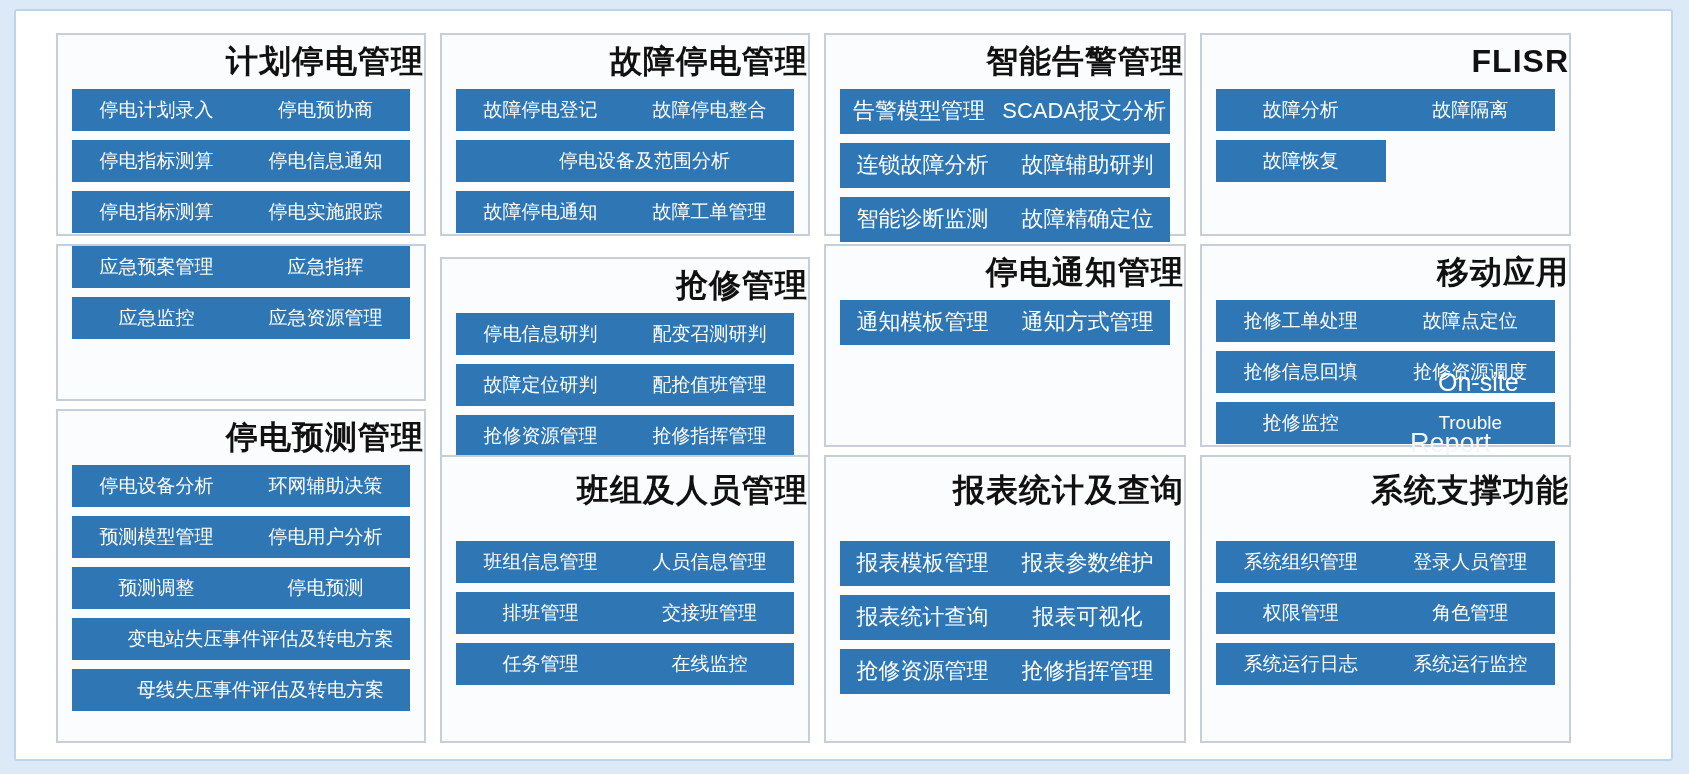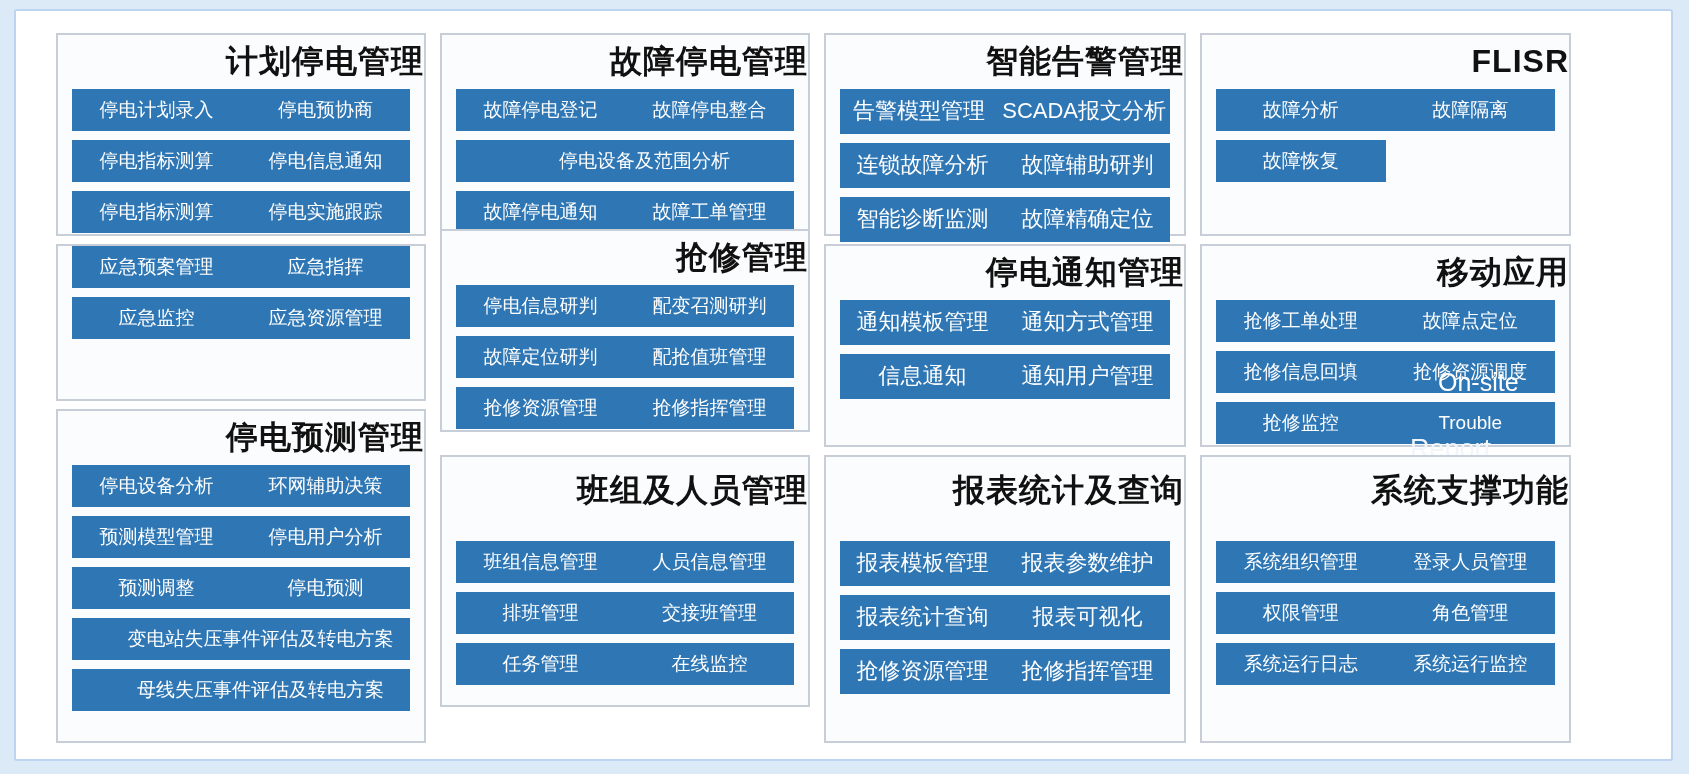--- a/index.html
+++ b/index.html
@@ -162,21 +162,21 @@
           <div class="btn">应急预案管理</div>
           <div class="btn">应急指挥</div>
         </div>
         <div class="btn-row">
           <div class="btn">应急监控</div>
           <div class="btn">应急资源管理</div>
         </div>
       </div>
     </div>
 
-    <div class="panel" style="left:384px;top:196px;width:370px;height:203px;">
+    <div class="panel" style="left:384px;top:224px;width:370px;height:203px;">
       <div class="panel-title">抢修管理</div>
       <div class="btn-rows">
         <div class="btn-row">
           <div class="btn">停电信息研判</div>
           <div class="btn">配变召测研判</div>
         </div>
         <div class="btn-row">
           <div class="btn">故障定位研判</div>
           <div class="btn">配抢值班管理</div>
         </div>
@@ -187,45 +187,41 @@
       </div>
     </div>
 
     <div class="panel" style="left:768px;top:211px;width:362px;height:203px;">
       <div class="panel-title">停电通知管理</div>
       <div class="btn-rows">
         <div class="btn-row">
           <div class="btn small">通知模板管理</div>
           <div class="btn small">通知方式管理</div>
         </div>
-        <div class="btn-row">
-          <div class="btn small">信息通知</div>
-          <div class="btn small">通知用户管理</div>
-        </div>
       </div>
     </div>
 
     <div class="panel" style="left:1144px;top:211px;width:371px;height:203px;">
       <div class="panel-title">移动应用</div>
       <div class="btn-rows">
         <div class="btn-row">
           <div class="btn">抢修工单处理</div>
           <div class="btn">故障点定位</div>
         </div>
         <div class="btn-row">
           <div class="btn">抢修信息回填</div>
           <div class="btn">抢修资源调度</div>
         </div>
         <div class="btn-row">
           <div class="btn">抢修监控</div>
           <div class="btn">Trouble</div>
         </div>
       </div>
       <div class="overlay-text" style="left:236px;top:122px;">On-site</div>
-      <div class="overlay-faint" style="left:208px;top:188px;">Report</div>
+      <div class="overlay-faint" style="left:208px;top:182px;">Report</div>
     </div>
 
     <div class="panel" style="left:0px;top:376px;width:370px;height:334px;">
       <div class="panel-title">停电预测管理</div>
       <div class="btn-rows">
         <div class="btn-row">
           <div class="btn">停电设备分析</div>
           <div class="btn">环网辅助决策</div>
         </div>
         <div class="btn-row">
@@ -238,21 +234,21 @@
         </div>
         <div class="btn-row">
           <div class="btn full">变电站失压事件评估及转电方案</div>
         </div>
         <div class="btn-row">
           <div class="btn full">母线失压事件评估及转电方案</div>
         </div>
       </div>
     </div>
 
-    <div class="panel" style="left:384px;top:422px;width:370px;height:252px;">
+    <div class="panel" style="left:384px;top:422px;width:370px;height:288px;">
       <div class="panel-title" style="margin-top:15px;margin-bottom:32px;">班组及人员管理</div>
       <div class="btn-rows">
         <div class="btn-row">
           <div class="btn">班组信息管理</div>
           <div class="btn">人员信息管理</div>
         </div>
         <div class="btn-row">
           <div class="btn">排班管理</div>
           <div class="btn">交接班管理</div>
         </div>

